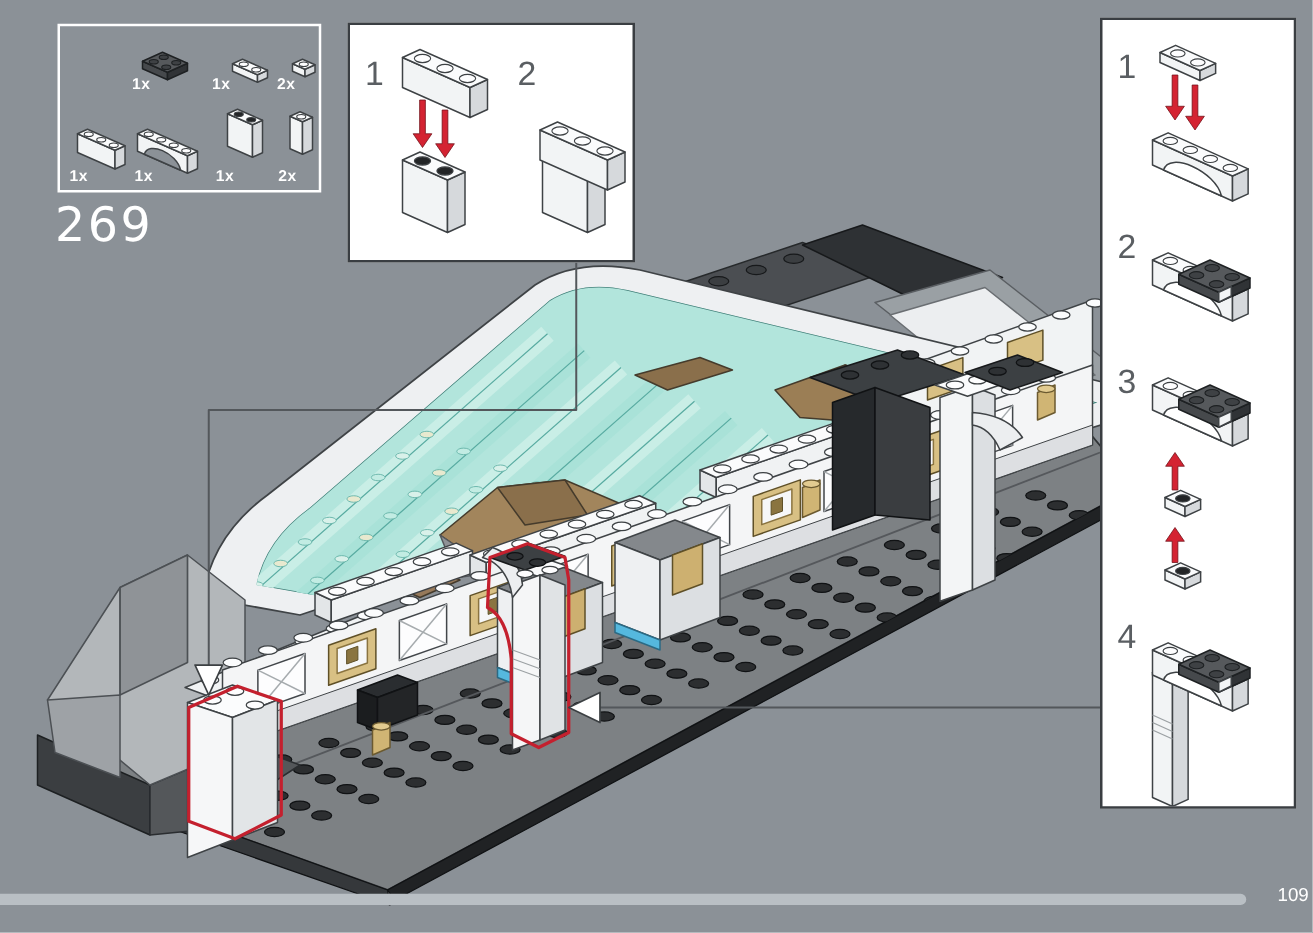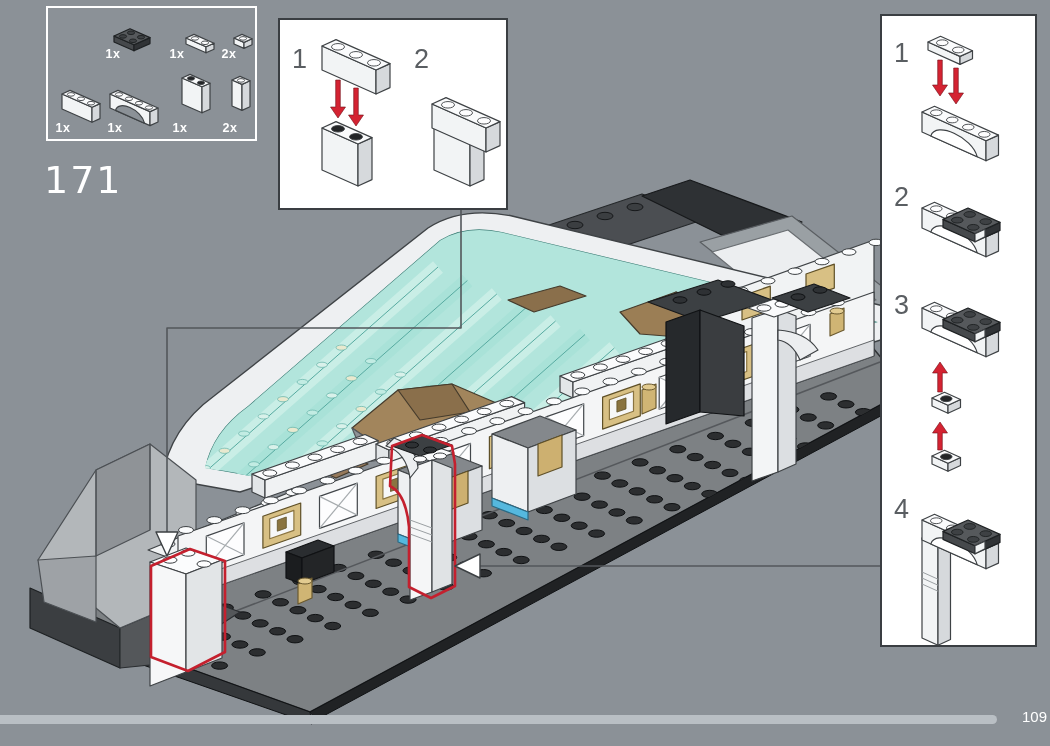--- a/index.html
+++ b/index.html
@@ -1,20 +1,20 @@
 <!DOCTYPE html>
 <html><head>
 <meta charset="utf-8">
 <style>
   html,body{margin:0;padding:0;}
   .page{position:relative;width:1050px;height:746px;background:#8b9197;overflow:hidden;
         font-family:"Liberation Sans",sans-serif;}
   .page svg{position:absolute;left:0;top:0;}
   .box{position:absolute;background:#fff;border:2px solid #3a3e42;box-sizing:border-box;}
-  .parts-box{position:absolute;left:46px;top:6px;width:211px;height:135px;
+  .parts-box{position:absolute;left:46px;top:19px;width:211px;height:135px;
              border:2px solid #ffffff;box-sizing:border-box;background:transparent;}
   .parts-box svg, .box svg{position:absolute;left:0;top:0;}
   .qty{position:absolute;width:30px;text-align:center;color:#fff;font-size:12.5px;
        font-weight:bold;letter-spacing:0.5px;}
   .step-number{position:absolute;left:44px;top:158px;color:#fff;font-size:38px;
        font-family:"DejaVu Sans",sans-serif;font-weight:400;letter-spacing:2px;}
   .inset-top{left:278px;top:18px;width:230px;height:192px;}
   .sidebar-box{left:880px;top:14px;width:157px;height:633px;}
   .inset-num{position:absolute;color:#5a5e62;font-size:27px;font-family:"Liberation Sans",sans-serif;}
   .progress{position:absolute;left:0;top:715px;width:997px;height:9px;background:#b9bfc4;
@@ -525,21 +525,21 @@
       </svg>
     <span class="qty" style="left:50px;top:39px">1x</span>
     <span class="qty" style="left:114px;top:39px">1x</span>
     <span class="qty" style="left:166px;top:39px">2x</span>
     <span class="qty" style="left:0px;top:113px">1x</span>
     <span class="qty" style="left:52px;top:113px">1x</span>
     <span class="qty" style="left:117px;top:113px">1x</span>
     <span class="qty" style="left:167px;top:113px">2x</span>
   </div>
 
-  <div class="step-number">171</div>
+  <div class="step-number">269</div>
 
   <div class="box inset-top">
     <svg id="assembly-canvas" width="226" height="188" viewBox="0 0 226 188">
         <polygon points="42.0,26.0 96.0,50.0 96.0,74.0 42.0,50.0" fill="#f2f4f5" stroke="#3e4245" stroke-width="1.2" stroke-linejoin="round"></polygon>
         <polygon points="96.0,50.0 110.0,43.6 110.0,67.6 96.0,74.0" fill="#d6d9dc" stroke="#3e4245" stroke-width="1.2" stroke-linejoin="round"></polygon>
         <polygon points="42.0,26.0 56.0,19.6 110.0,43.6 96.0,50.0" fill="#fafbfc" stroke="#3e4245" stroke-width="1.2" stroke-linejoin="round"></polygon>
         <ellipse cx="58" cy="26.8" rx="6.500246149185429" ry="3.2501230745927145" fill="#fdfdfe" stroke="#3e4245" stroke-width="0.9"></ellipse>
         <ellipse cx="76" cy="34.8" rx="6.500246149185429" ry="3.2501230745927145" fill="#fdfdfe" stroke="#3e4245" stroke-width="0.9"></ellipse>
         <ellipse cx="94" cy="42.8" rx="6.500246149185429" ry="3.2501230745927145" fill="#fdfdfe" stroke="#3e4245" stroke-width="0.9"></ellipse>
         <path d="M 55.7 60 L 55.7 87 L 50.5 87 L 58 98 L 65.5 87 L 60.3 87 L 60.3 60 Z" fill="#d42332" stroke="#6e0d16" stroke-width="0.6" stroke-linejoin="round"></path>

